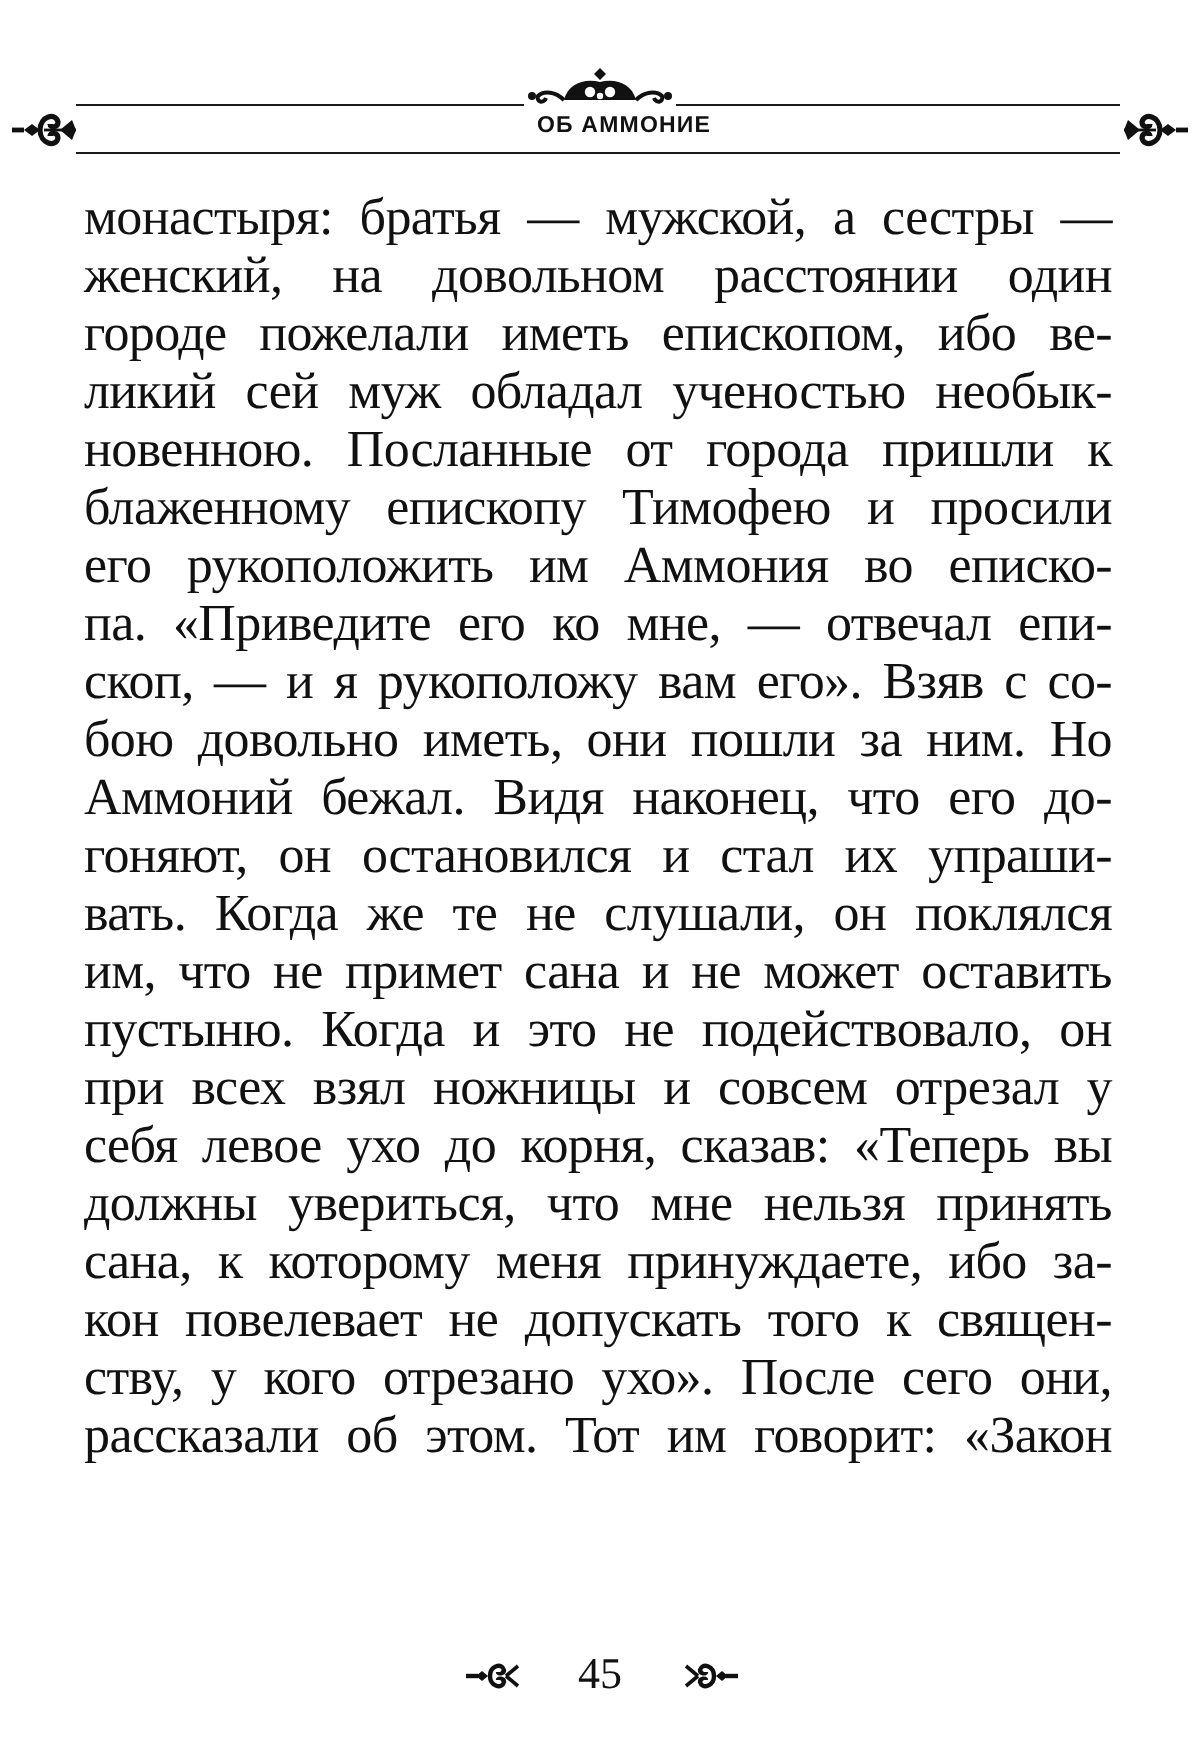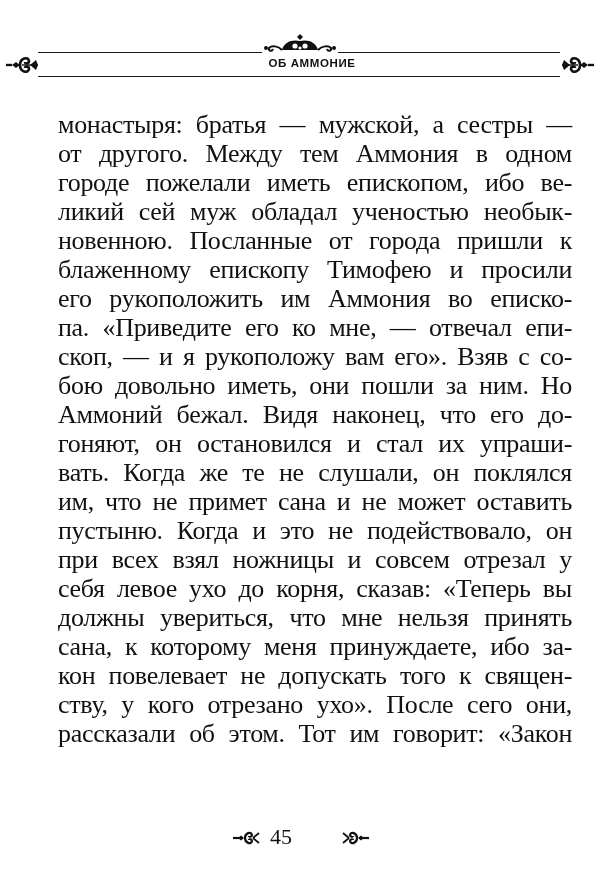--- a/index.html
+++ b/index.html
@@ -59,21 +59,21 @@
       height: 26px;
     }
     .fleuron.left { left: 4px; }
     .fleuron.right { left: 560px; }
 
     .body-text {
       position: absolute;
       left: 42px;
       top: 94px;
       width: 514px;
-      margin: 16px;
+      margin: 0;
       font-size: 26px;
       line-height: 29px;
       letter-spacing: -0.3px;
     }
     .line {
       display: block;
       white-space: nowrap;
       text-align: justify;
       text-align-last: justify;
       height: 29px;
@@ -84,20 +84,21 @@
       left: 0;
       top: 822px;
       width: 600px;
       height: 30px;
     }
     .folio-num {
       position: absolute;
       left: 270px;
       width: 60px;
       top: 0;
+      text-align: center;
       font-size: 22px;
       line-height: 30px;
     }
     .folio-orn {
       position: absolute;
       top: 6px;
       width: 30px;
       height: 20px;
     }
     .folio-orn.left { left: 232px; }
@@ -141,21 +142,21 @@
       <path d="M16 13 C16 6, 24 4, 25 9 C25 12, 21 12, 21 10" fill="none" stroke="#111" stroke-width="2.6"></path>
       <path d="M16 13 C16 20, 24 22, 25 17 C25 14, 21 14, 21 16" fill="none" stroke="#111" stroke-width="2.6"></path>
       <path d="M26 13 L32 8 L34 13 L32 18 Z" fill="#111"></path>
       <path d="M18 13 L34 13" stroke="#111" stroke-width="1.4"></path>
     </g>
   </svg>
 </div>
 
 <div class="body-text">
   <span class="line">монастыря: братья — мужской, а сестры —</span>
-  <span class="line">от другого. Между тем Аммония в одном</span>
+  <span class="line">женский, на довольном расстоянии один</span>
   <span class="line">городе пожелали иметь епископом, ибо ве-</span>
   <span class="line">ликий сей муж обладал ученостью необык-</span>
   <span class="line">новенною. Посланные от города пришли к</span>
   <span class="line">блаженному епископу Тимофею и просили</span>
   <span class="line">его рукоположить им Аммония во еписко-</span>
   <span class="line">па. «Приведите его ко мне, — отвечал епи-</span>
   <span class="line">скоп, — и я рукоположу вам его». Взяв с со-</span>
   <span class="line">бою довольно иметь, они пошли за ним. Но</span>
   <span class="line">Аммоний бежал. Видя наконец, что его до-</span>
   <span class="line">гоняют, он остановился и стал их упраши-</span>

